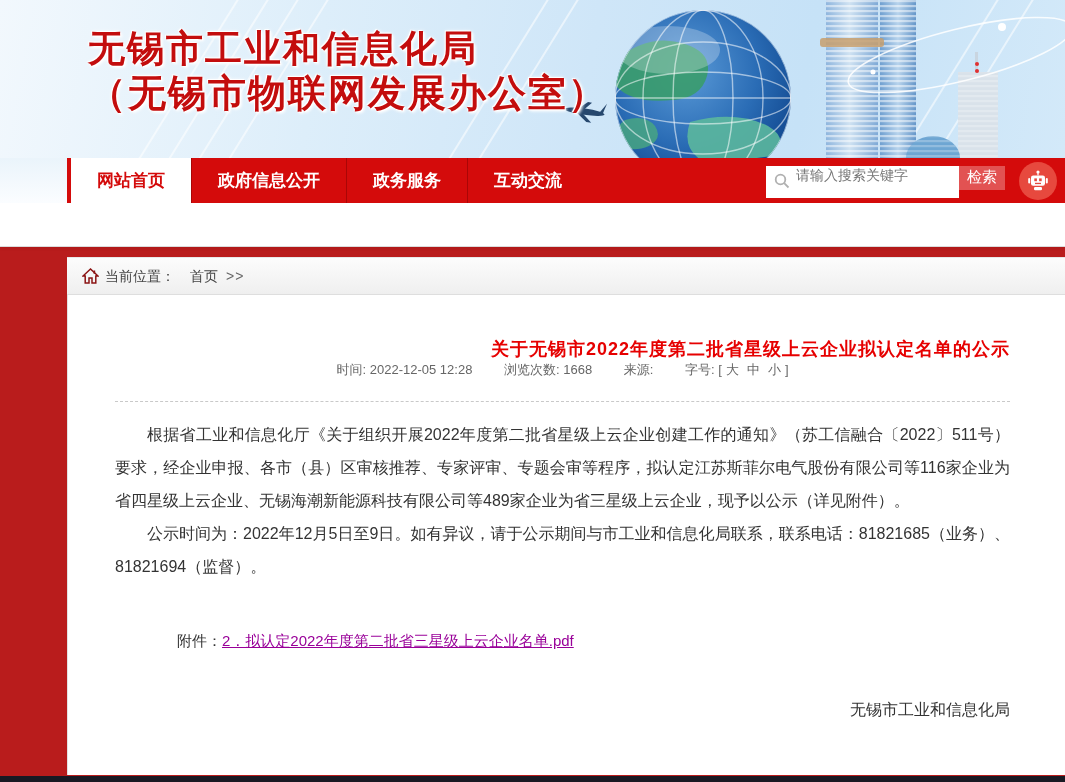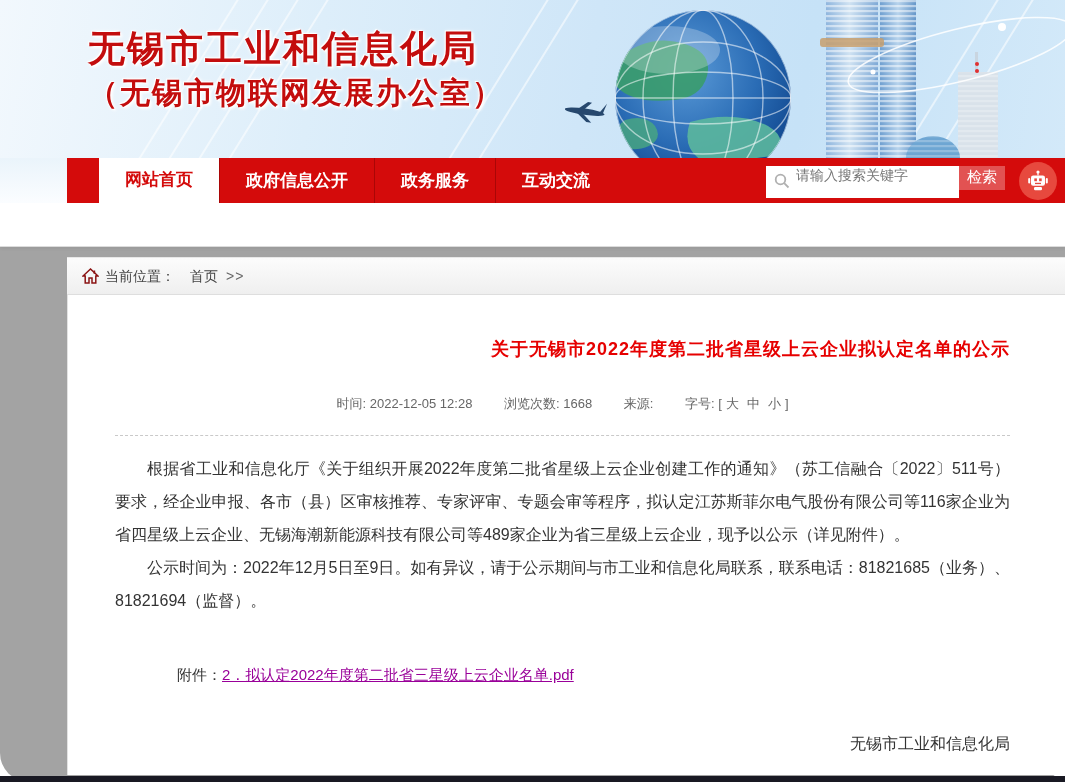--- a/index.html
+++ b/index.html
@@ -1,37 +1,37 @@
 <!DOCTYPE html>
 <html><head>
 <meta charset="utf-8">
 <style>
   * { margin:0; padding:0; box-sizing:border-box; }
   html,body { width:1065px; height:782px; overflow:hidden;
     font-family:"Liberation Sans","DejaVu Sans",sans-serif; background:#fff; }
-  .page { position:relative; width:1065px; height:782px; background:#a3a3a3;border-radius:29px; }
+  .page { position:relative; width:1065px; height:782px; background:#b91c1c; }
 
   
   .header { position:relative; width:1065px; height:158px; overflow:hidden;
     background:linear-gradient(100deg,#f2f8fd 0%,#ddeefa 30%,#cfe6f8 55%,#c6e2f7 75%,#d3e9f9 100%); }
   .header-art { position:absolute; left:0; top:0; }
   .header-titles { position:absolute; left:88px; top:26px; color:#c30d0d; font-weight:bold;
     text-shadow:0 0 2px #fff,0 0 4px #fff,1px 1px 0 #fff,-1px -1px 0 #fff,2px 2px 3px rgba(255,255,255,.9);
     letter-spacing:2px; }
   .ht1 { font-size:37px; line-height:46px; }
-  .ht2 { font-size:30px; line-height:42px; }
+  .ht2 { font-size:38px; line-height:42px; }
 
   
   .navrow { position:relative; width:1065px; height:45px; }
   .left-sky { position:absolute; left:0; top:0; width:67px; height:45px;
     background:linear-gradient(180deg,#eaf4fb,#fbfdff); }
   .navbar { margin-left:67px; height:45px; background:#d40b0b; display:flex; align-items:stretch; }
   .tab { display:block; line-height:45px; padding:0 26px; color:#fff; font-size:17px; font-weight:bold;
     text-decoration:none; border-left:1px solid rgba(120,0,0,.45); cursor:pointer; }
-  .tab:first-child { border-left:none; margin-left:32px;font-family:Liberation Mono, monospace; }
+  .tab:first-child { border-left:none; margin-left:4px; }
   .tab.active { background:#fff; color:#d40b0b; border-left:none; }
   .searchwrap { margin-left:auto; align-self:center; display:flex; height:30px; }
   .searchbox { position:relative; width:193px; height:30px; background:#fff; }
   .searchbox svg { position:absolute; left:8px; top:7px; }
   .searchbox input { width:100%; height:30px; border:none; outline:none; padding:0 6px 16px 30px;
     font-size:14px; color:#333; font-family:inherit; }
   .searchbox input::placeholder { color:#777; }
   .sbtn { width:46px; height:24px; border:none; background:#e25252; color:#fff; font-size:15px;
     cursor:pointer; font-family:inherit; }
   .robot { width:38px; height:38px; border-radius:50%; background:#e7493e; align-self:center;
@@ -46,21 +46,21 @@
     padding-left:15px; font-size:14px; color:#444; display:flex; align-items:center; }
   .breadcrumb svg { margin-right:6px; }
   .bc-home { color:#444; text-decoration:none; cursor:pointer;margin-left:15px; }
   .bc-arrow { margin-left:8px; color:#666; letter-spacing:1px; }
 
   
   .content { margin-left:67px; border-left:1px solid #e2e2e2; background:#fff;
     min-height:480px; padding:0 55px 0 47px; }
   .art-title { padding-top:42px; text-align:right; color:#e60000; font-size:18px;
     font-weight:bold; letter-spacing:1px; }
-  .meta { margin-top:34px; text-align:center; font-size:13px; color:#666; }
+  .meta { text-align:center; font-size:13px; color:#666; }
   .meta .mpart { margin:0 14px; }
   .fs-opt { margin:0 4px; cursor:pointer; }
   .dash { border-top:1px dashed #c9c9c9; margin:22px 0 16px; }
   .body-p { font-size:16px; line-height:33px; color:#333; text-align:justify; text-indent:2em; }
   .attach { margin-top:46px; display:flex; font-size:15px; color:#333; }
   .attach-label { text-indent:2em; white-space:nowrap; padding-left:32px; line-height:24px; }
   .attach-links a { display:block; color:#990099; text-decoration:underline; line-height:24px;
     margin-bottom:16px; cursor:pointer; }
   .sig { margin-top:22px; text-align:right; font-size:16px; color:#333; line-height:38px; }
 

